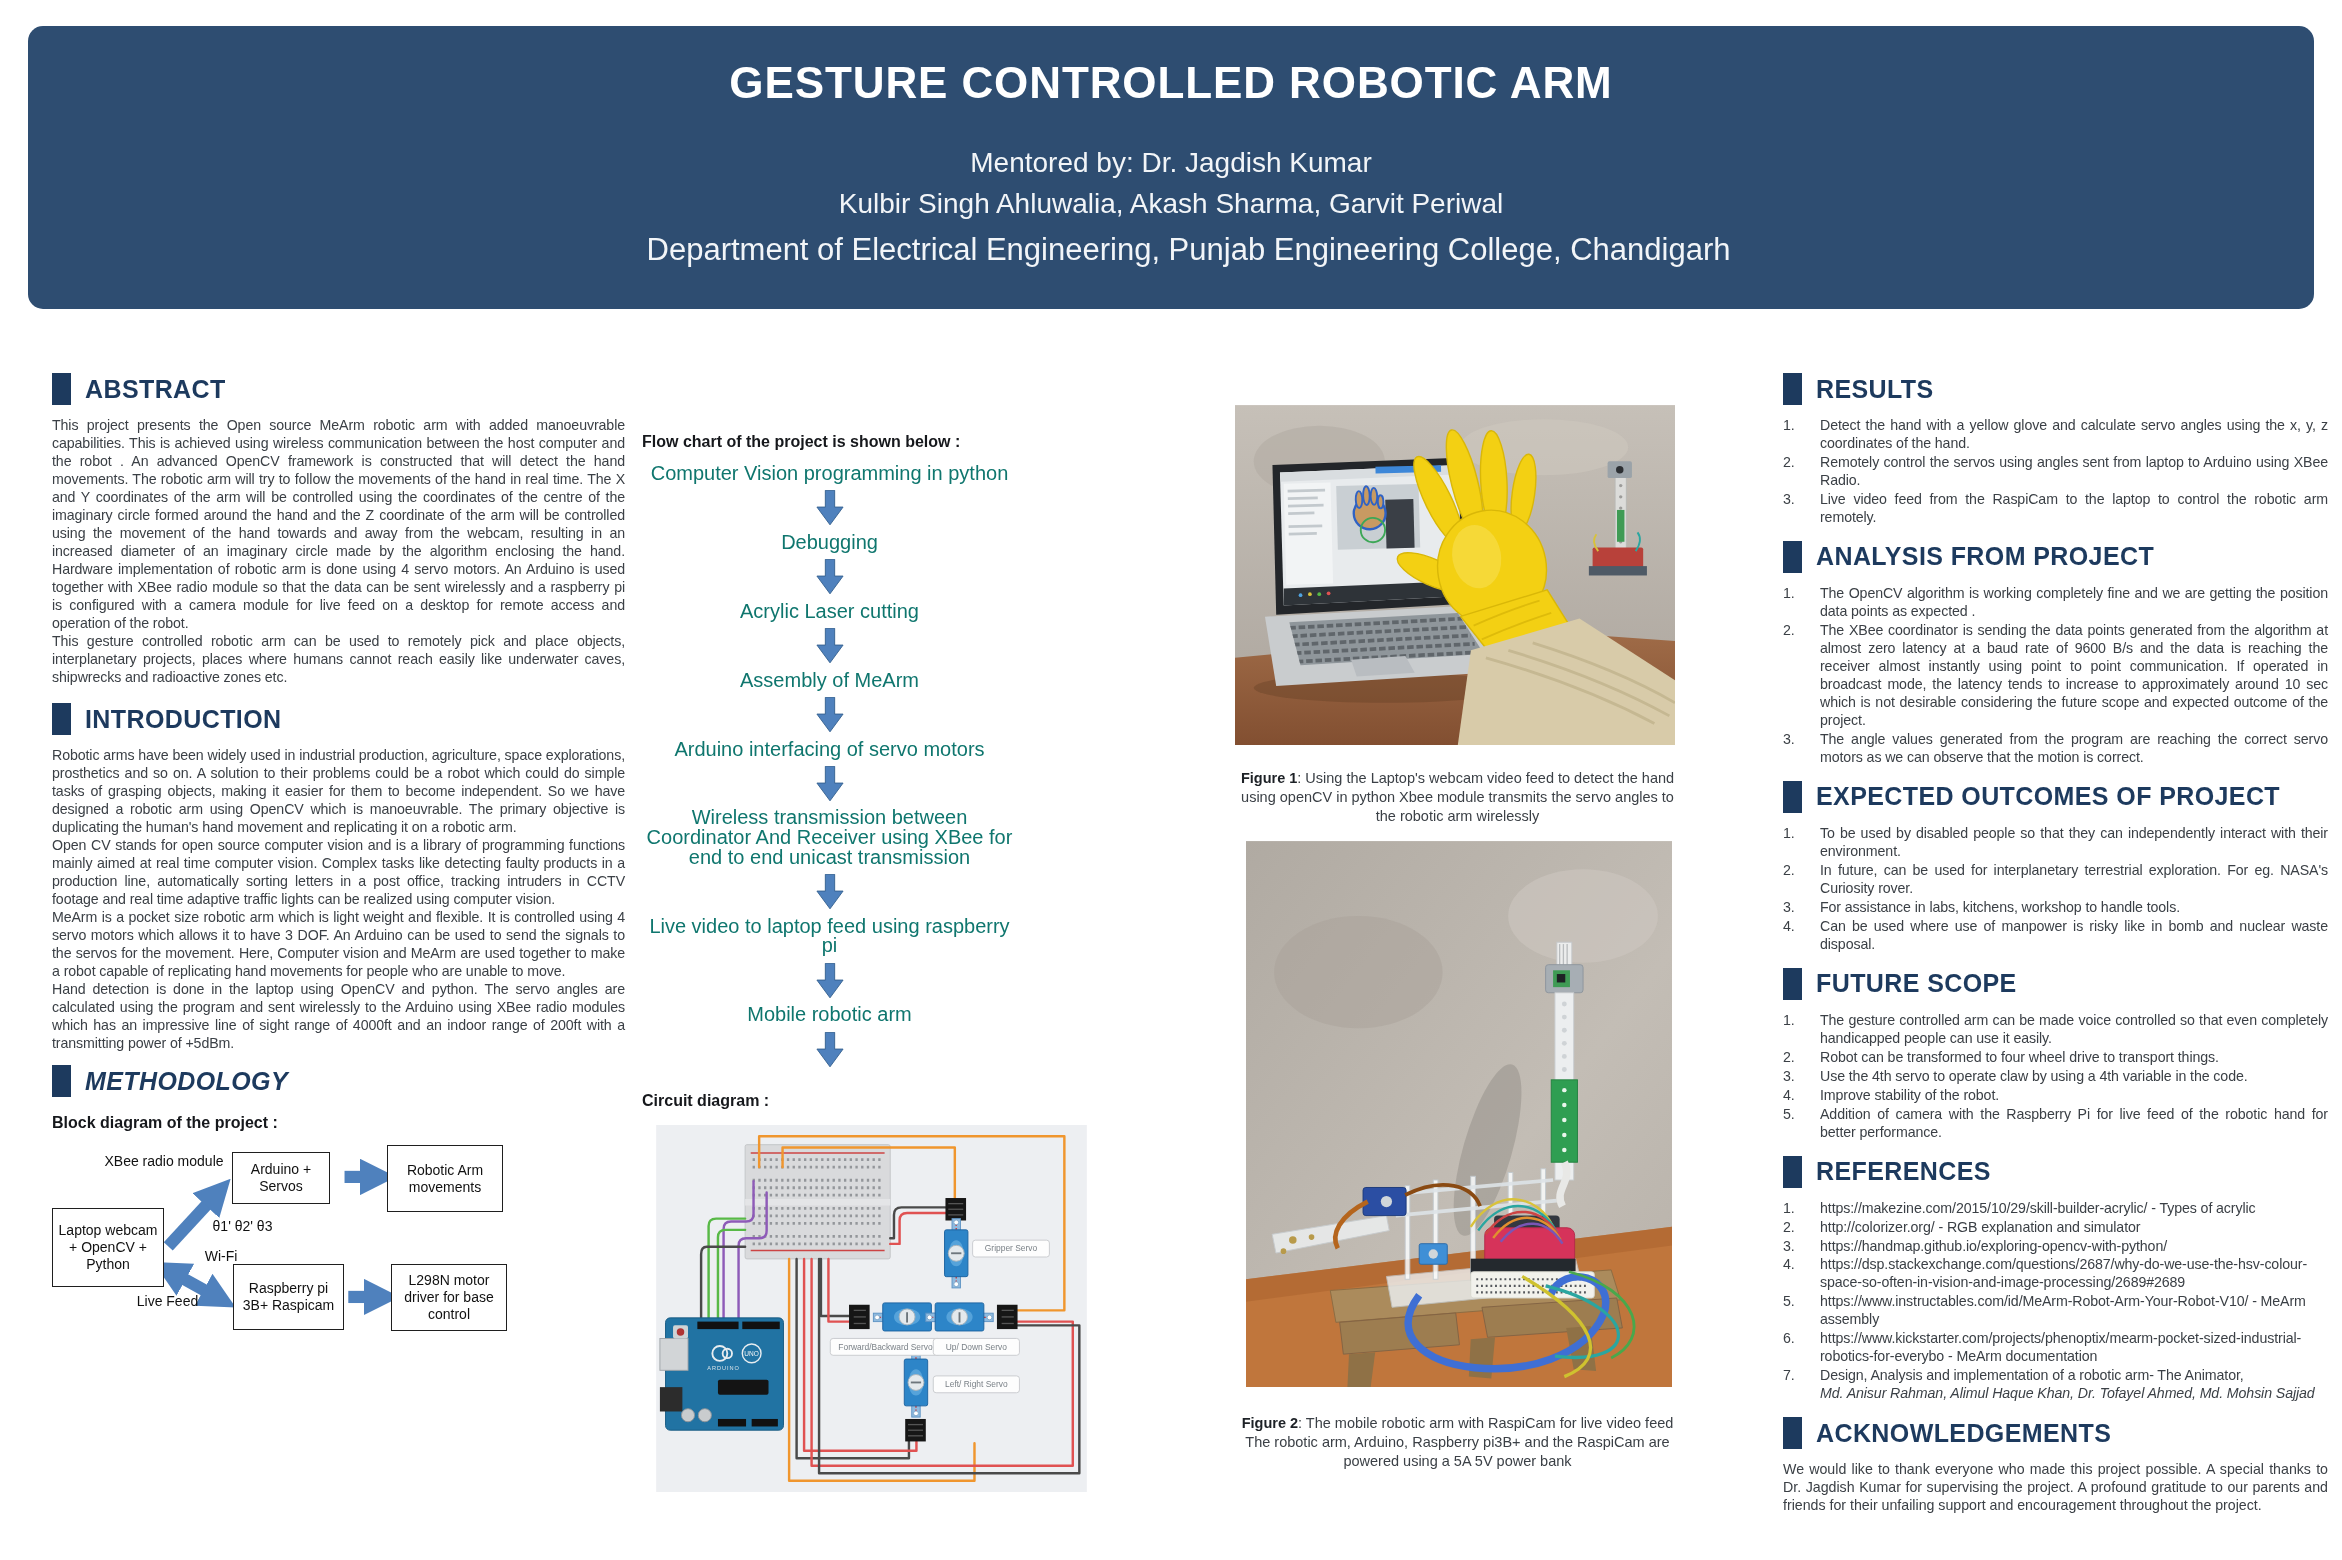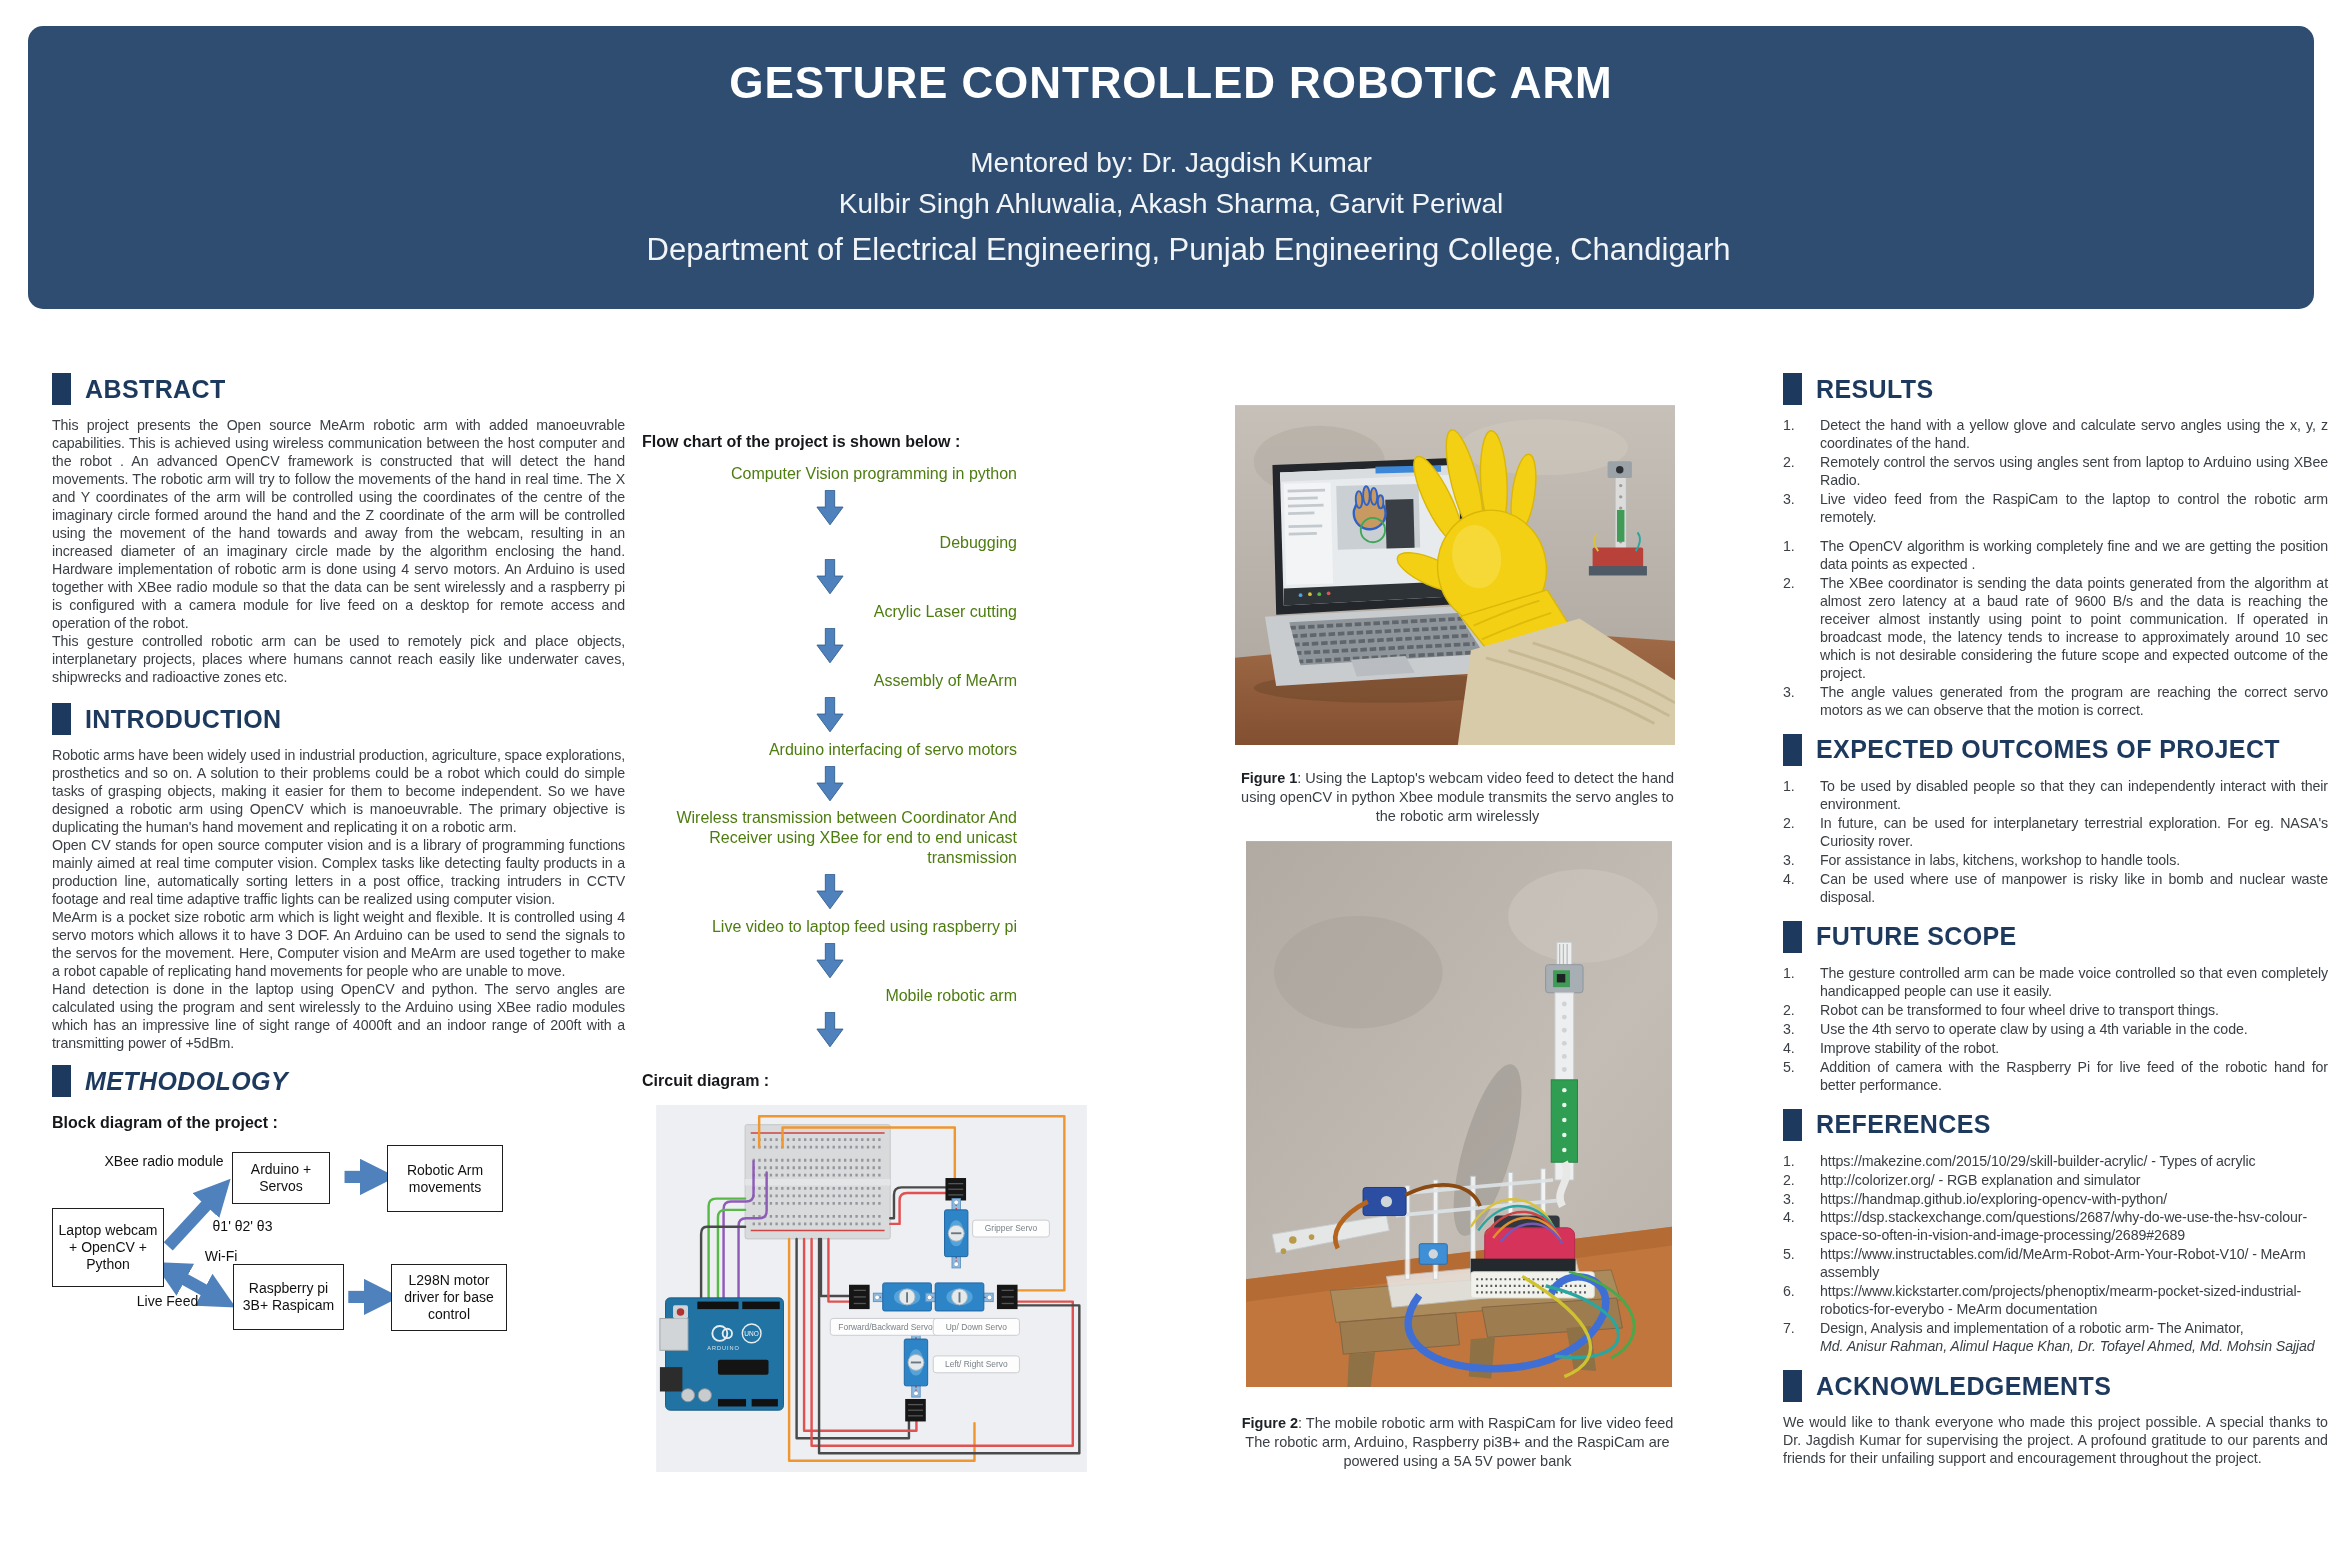--- a/index.html
+++ b/index.html
@@ -58,21 +58,21 @@
   .bd-arrows{ position:absolute; left:0; top:0; }
   .bd-box{
     position:absolute; border:1.5px solid #1f1f1f; background:#fff;
     display:flex; align-items:center; justify-content:center; text-align:center;
     font-size:14px; line-height:17px; color:#111; padding:2.8px;
   }
   .bd-label{ position:absolute; font-size:14px; line-height:17px; color:#111; text-align:center; }
 
   
   .flowchart{ width:375px; margin-top:13px; }
-  .fc-node{ font-size:16px; line-height:19.7px; color:#4d7c0f; text-align:right; }
+  .fc-node{ font-size:20px; line-height:19.7px; color:#0f766e; text-align:center; }
   .fc-arrow{ display:block; margin:6.6px auto; }
 
   
   .circuit-panel{ margin-top:15px; margin-left:14px; width:431px; height:367px; }
 
   
   .figure-caption{
     margin-top:20.6px; font-size:14.5px; line-height:19px; color:#3b4046; text-align:center;
   }
   .figure-caption b{ color:#1d2126; }
@@ -586,20 +586,24 @@
       <span class="sq"></span>
       <h2>RESULTS</h2>
     </div>
     <ol class="num">
 
     <li>Detect the hand with a yellow glove and calculate servo angles using the x, y, z coordinates of the hand.</li>
         <li>Remotely control the servos using angles sent from laptop to Arduino using XBee Radio.</li>
         <li>Live video feed from the RaspiCam to the laptop to control the robotic arm remotely.</li>
       </ol>
 
+    <div class="sec-head">
+      <span class="sq"></span>
+      <h2>ANALYSIS FROM PROJECT</h2>
+    </div>
     <ol class="num">
 
     <li>The OpenCV algorithm is working completely fine  and we are getting the position data points as expected .</li>
         <li>The XBee coordinator is sending the data points generated from the algorithm at almost zero latency at a baud rate of 9600 B/s  and the data is reaching the receiver  almost instantly using point to point communication. If operated in broadcast mode, the latency tends to increase to approximately around 10 sec which is not desirable considering the future scope and expected outcome of the project.</li>
         <li>The angle values generated from the program are reaching the correct servo motors as we can observe that the motion is correct.</li>
       </ol>
 
     <div class="sec-head">
       <span class="sq"></span>
       <h2>EXPECTED OUTCOMES OF PROJECT</h2>

